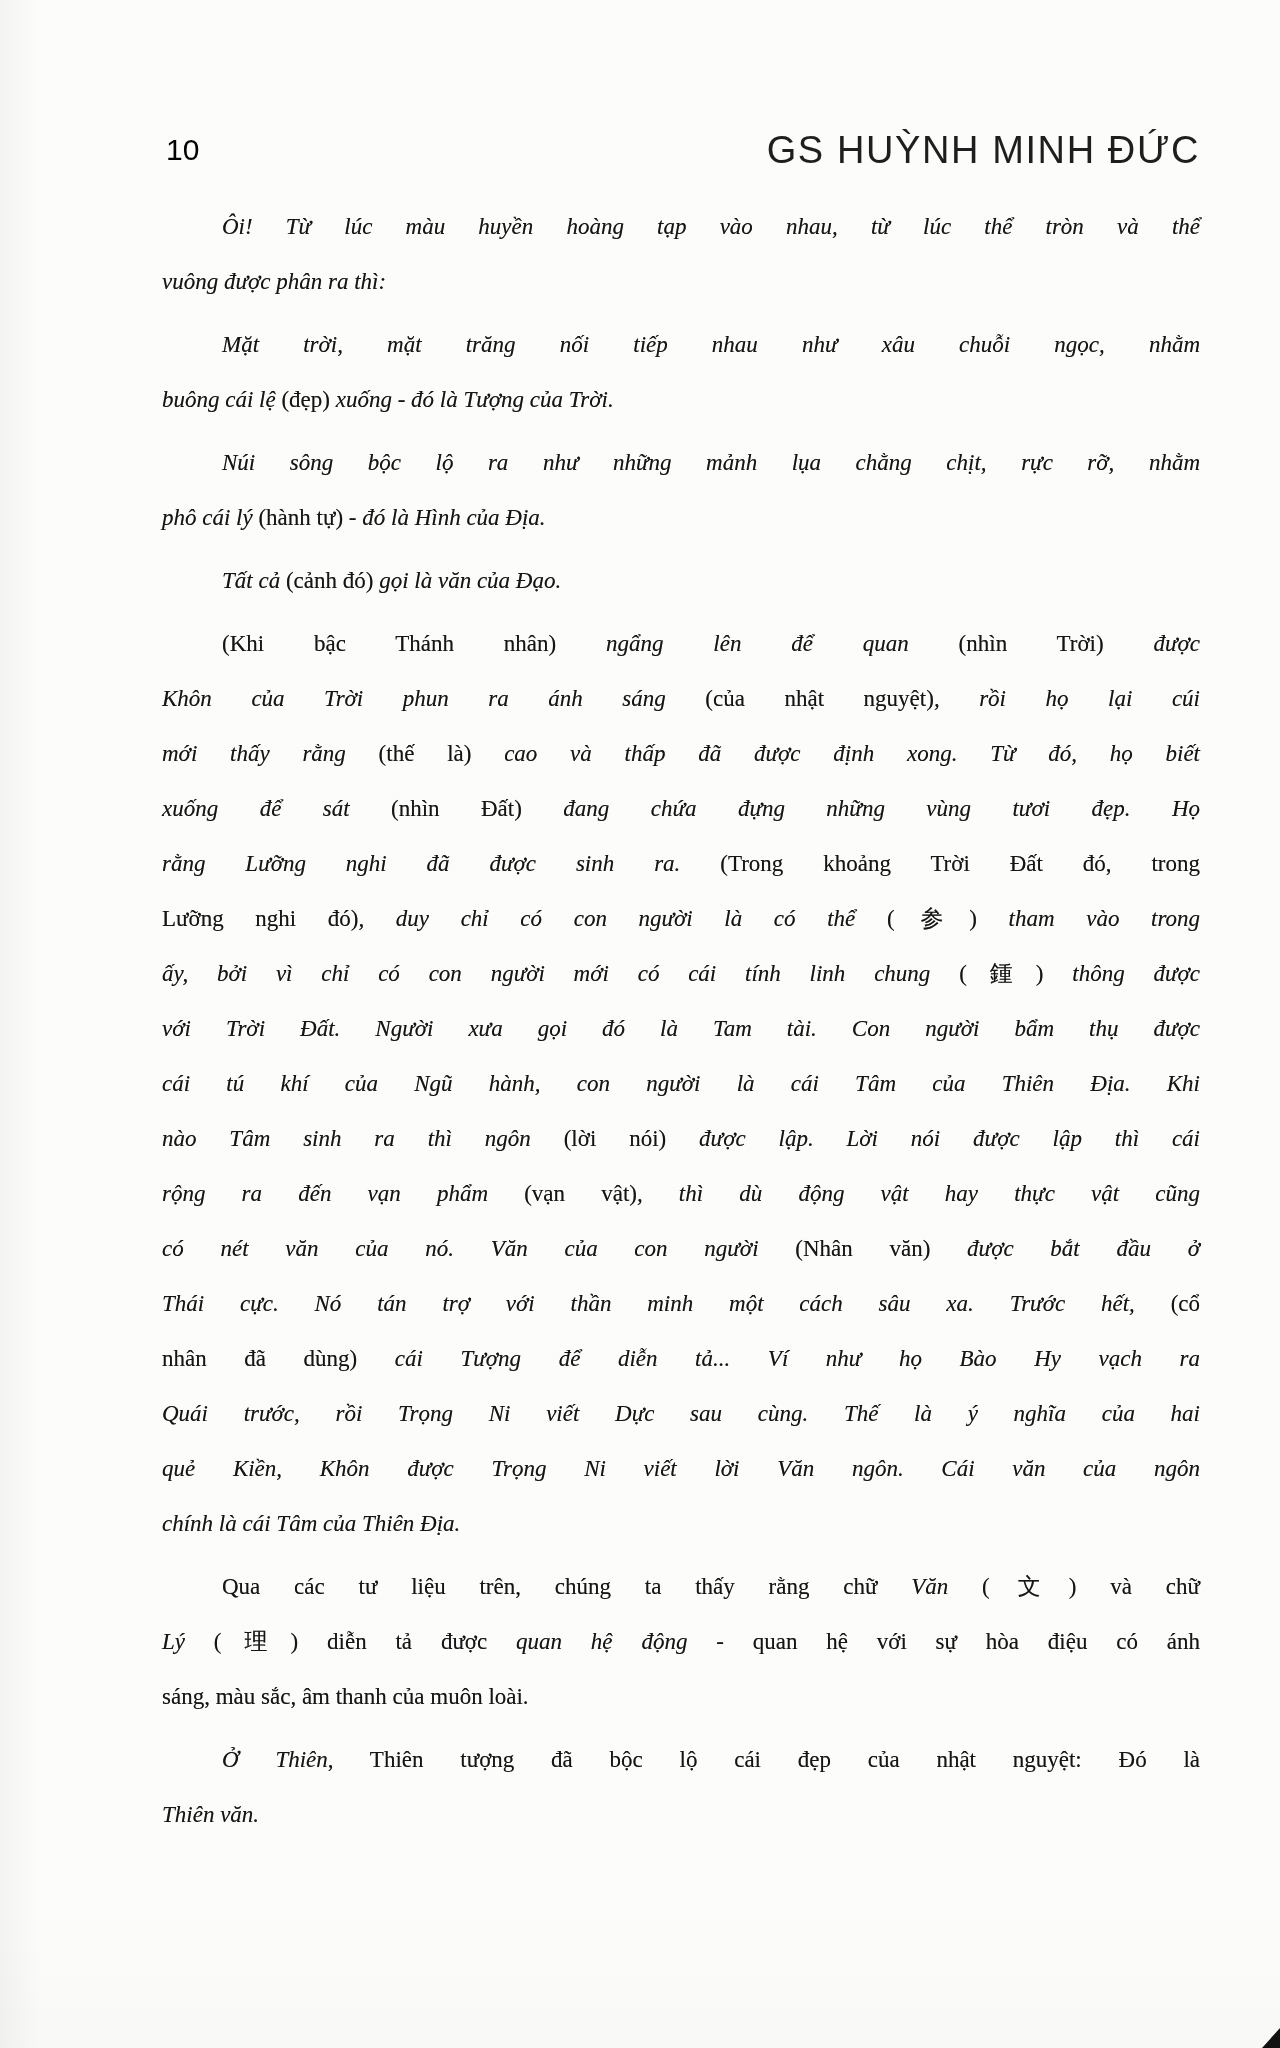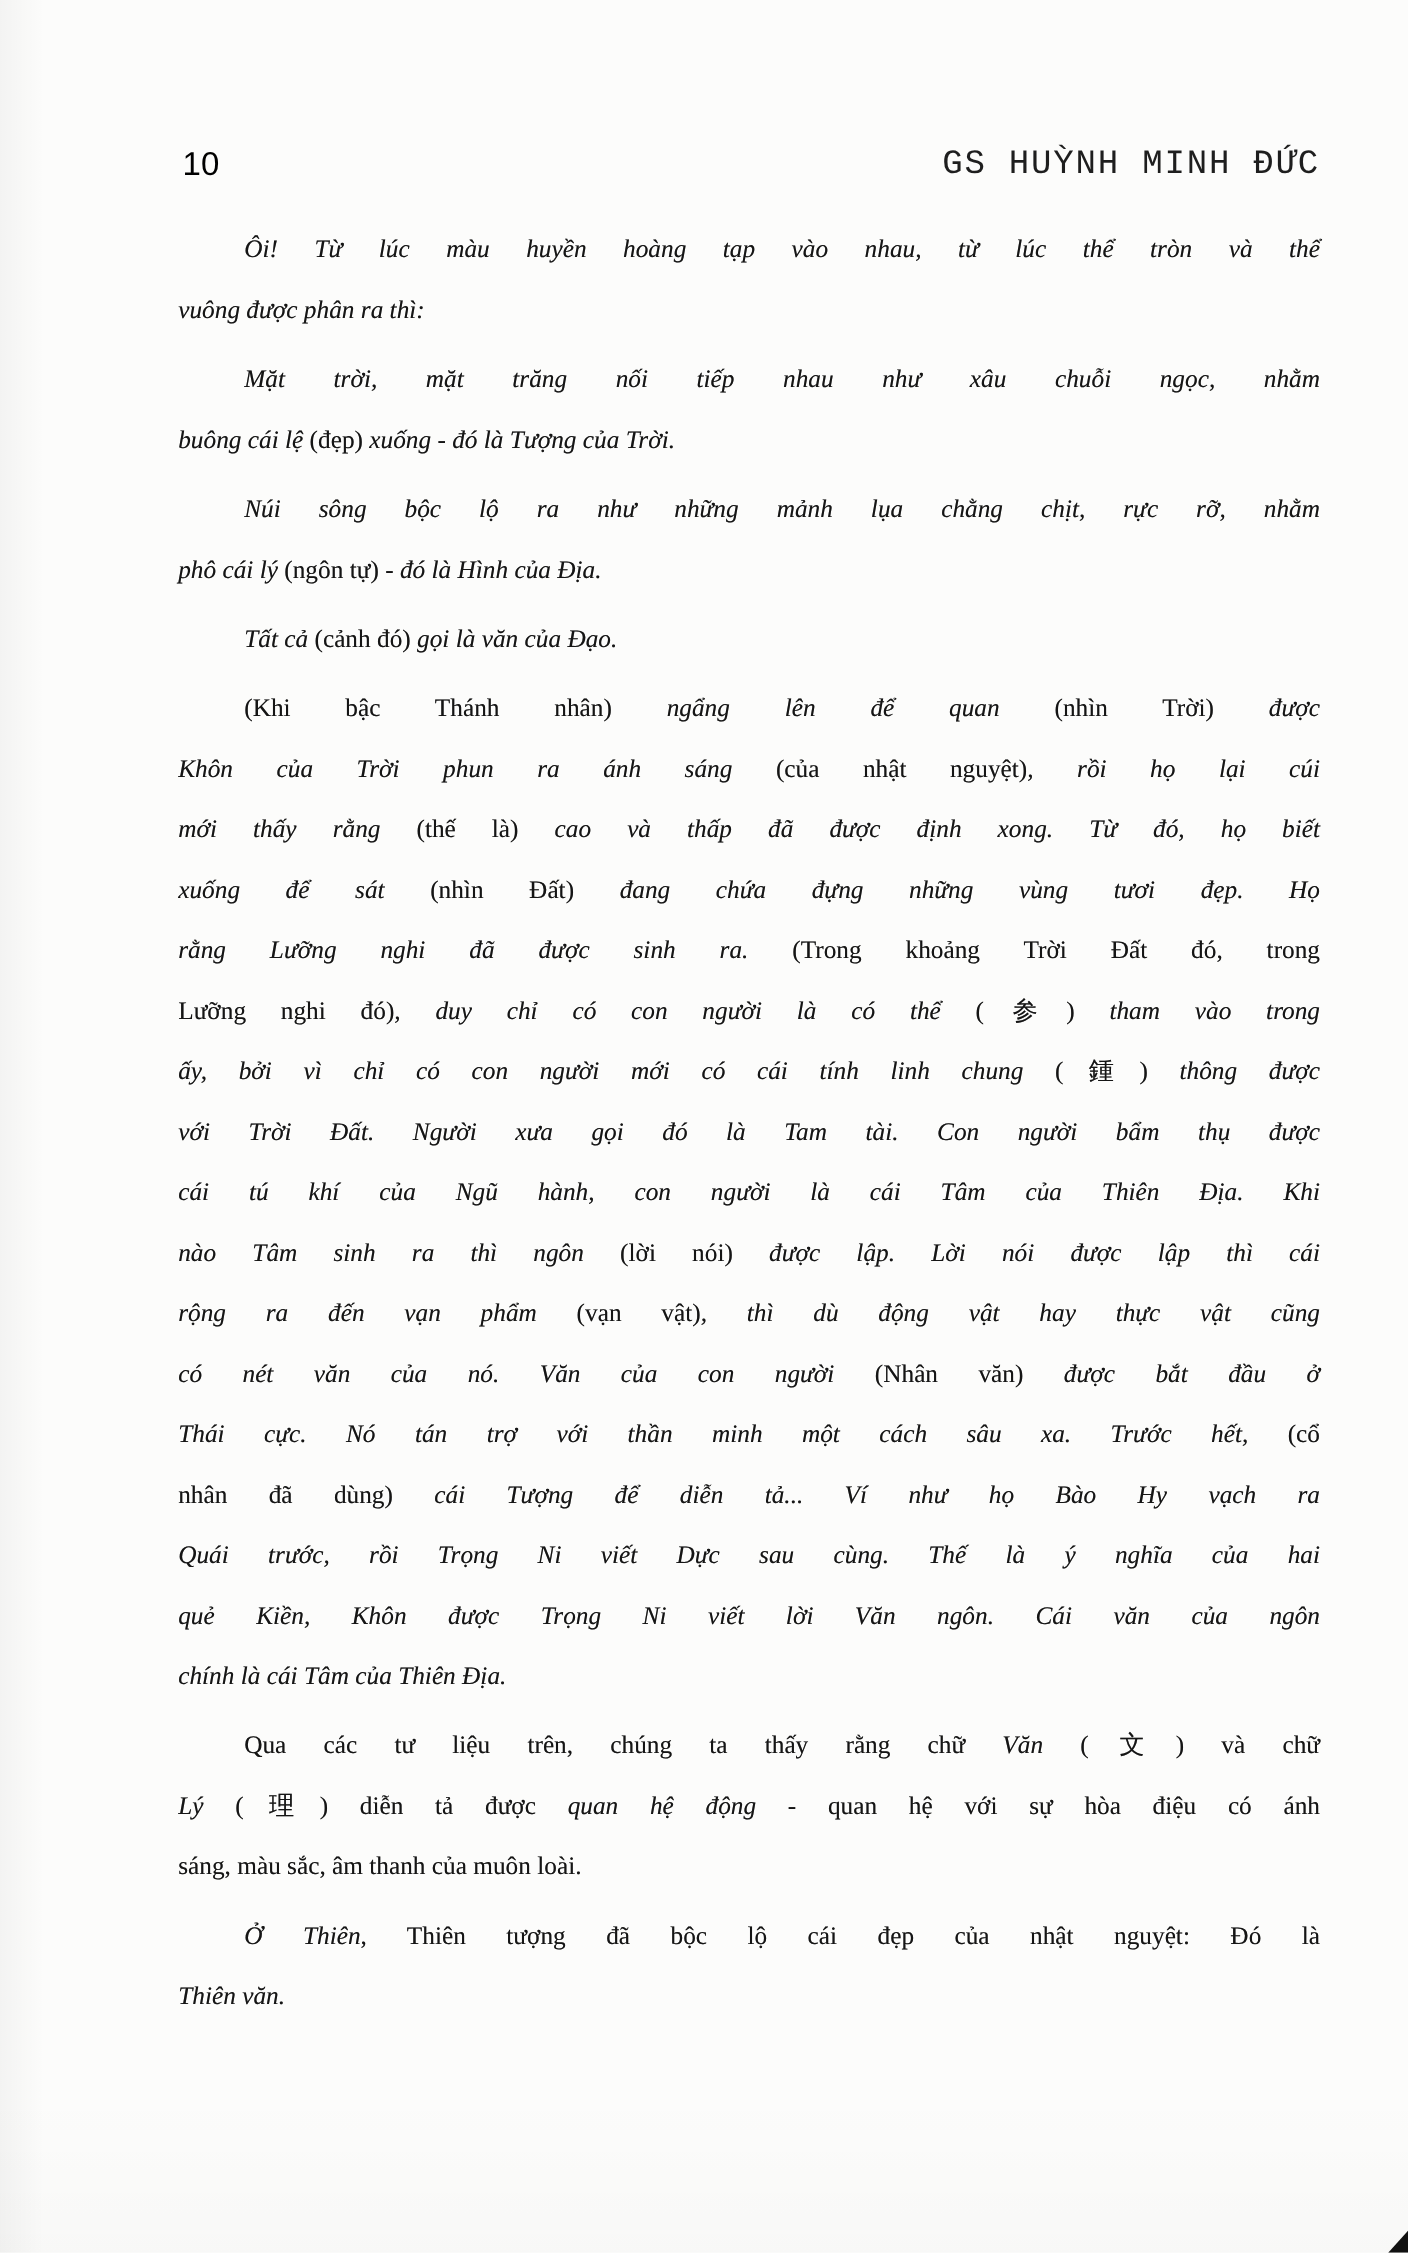--- a/index.html
+++ b/index.html
@@ -15,21 +15,21 @@
                 linear-gradient(to bottom, rgba(0,0,0,0.0) 1900px, rgba(0,0,0,0.015) 2048px);
     pointer-events: none;
   }
   .header-num {
     position: absolute; left: 166px; top: 135px;
     font-family: "Liberation Sans", sans-serif; font-size: 30px; line-height: 30px;
     color: #000000;
   }
   .header-title {
     position: absolute; right: 80px; top: 135px;
-    font-family: Liberation Mono, monospace; font-size: 31px; line-height: 30px;
+    font-family: Liberation Sans, sans-serif; font-size: 38px; line-height: 30px;
     letter-spacing: 1.6px; color: #1e1e1e;
   }
   .text {
     position: absolute; left: 162px; top: 199px; width: 1038px;
     font-size: 23px; line-height: 55px;
     text-shadow: 0 0 0.6px rgba(0,0,0,0.45);
   }
   .para { margin-top: 8px; }
   .para:first-child { margin-top: 0; }
   .line { text-align: justify; text-align-last: justify; height: 55px; }
@@ -57,21 +57,21 @@
     <div class="line last"><span class="i">vuông được phân ra thì:</span></div>
   </div>
 
   <div class="para">
     <div class="line first"><span class="i">Mặt trời, mặt trăng nối tiếp nhau như xâu chuỗi ngọc, nhằm</span></div>
     <div class="line last"><span class="i">buông cái lệ </span><span class="r">(đẹp)</span><span class="i"> xuống - đó là Tượng của Trời.</span></div>
   </div>
 
   <div class="para">
     <div class="line first"><span class="i">Núi sông bộc lộ ra như những mảnh lụa chằng chịt, rực rỡ, nhằm</span></div>
-    <div class="line last"><span class="i">phô cái lý </span><span class="r">(ngôn tự)</span><span class="i"> - đó là Hình của Địa.</span></div>
+    <div class="line last"><span class="i">phô cái lý </span><span class="r">(hành tự)</span><span class="i"> - đó là Hình của Địa.</span></div>
   </div>
 
   <div class="para">
     <div class="line first last"><span class="i">Tất cả </span><span class="r">(cảnh đó)</span><span class="i"> gọi là văn của Đạo.</span></div>
   </div>
 
   <div class="para">
     <div class="line first"><span class="r">(Khi bậc Thánh nhân)</span><span class="i"> ngẩng lên để quan </span><span class="r">(nhìn Trời)</span><span class="i"> được</span></div>
     <div class="line"><span class="i">Khôn của Trời phun ra ánh sáng </span><span class="r">(của nhật nguyệt)</span><span class="i">, rồi họ lại cúi</span></div>
     <div class="line"><span class="i">mới thấy rằng </span><span class="r">(thế là)</span><span class="i"> cao và thấp đã được định xong. Từ đó, họ biết</span></div>

